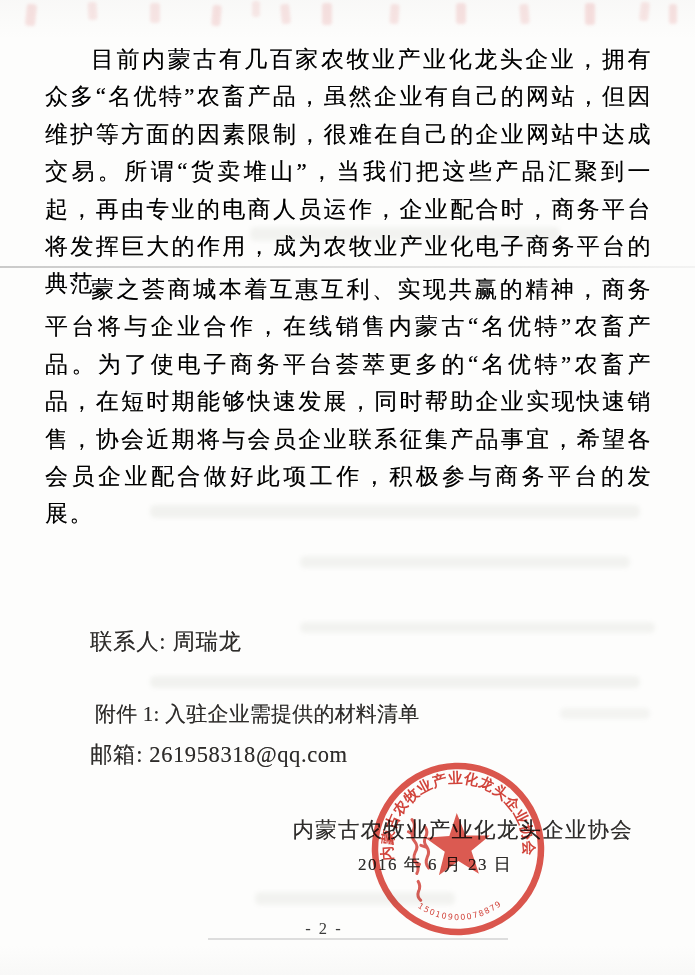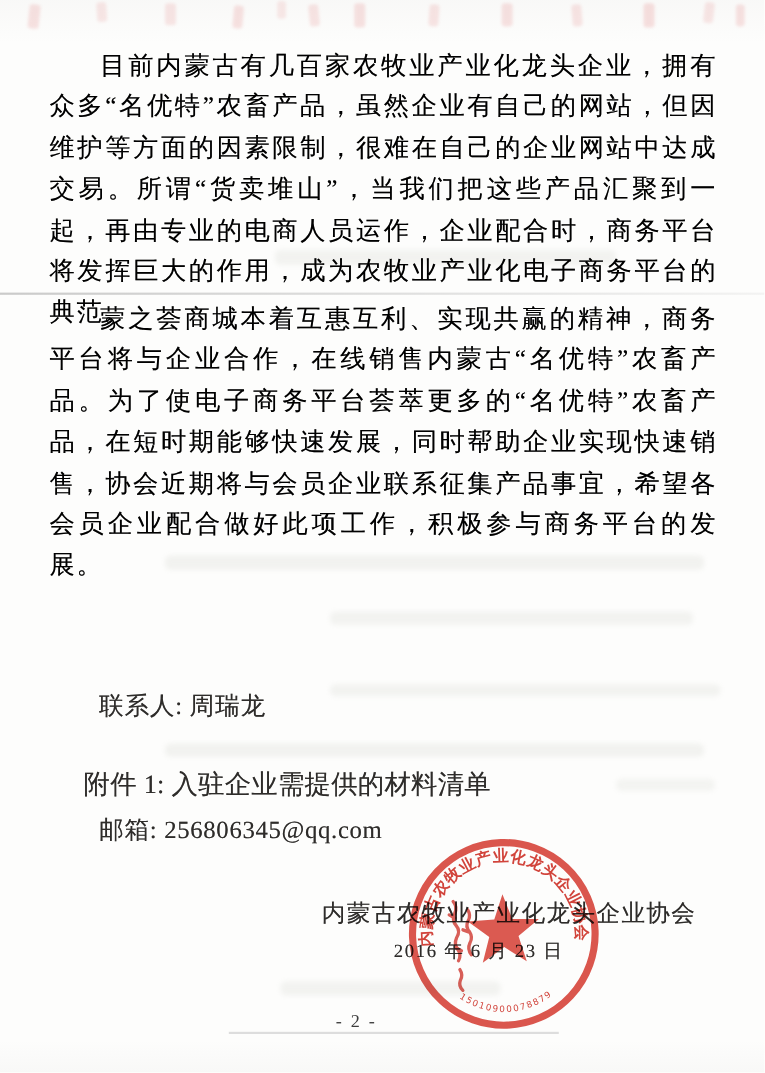--- a/index.html
+++ b/index.html
@@ -21,22 +21,22 @@
     text-shadow:0 0 0.5px rgba(40,40,40,0.55);
   }
   .para1{position:absolute;top:41px;left:45px;width:607px;}
   .para2{position:absolute;top:271px;left:45px;width:607px;}
   .contact{
     position:absolute;top:548px;left:90px;
     font-size:22.5px;line-height:37.5px;letter-spacing:0.6px;
     color:#2e2c2a;white-space:pre;text-shadow:0 0 0.5px rgba(40,40,40,0.5);
   }
   .attachments{
-    position:absolute;top:696px;left:28px;width:607px;
-    font-size:24px;line-height:37.5px;letter-spacing:0.2px;color:#2e2c2a;
+    position:absolute;top:696px;left:53px;width:607px;
+    font-size:21px;line-height:37.5px;letter-spacing:0.2px;color:#2e2c2a;
     text-shadow:0 0 0.5px rgba(40,40,40,0.5);
   }
   .attach-item{text-indent:2em;text-align:justify;}
   .assoc{
     position:absolute;top:815px;right:62px;
     font-size:21.5px;letter-spacing:1.2px;color:#2e2c2a;
     text-shadow:0 0 0.5px rgba(40,40,40,0.5);
   }
   .docdate{
     position:absolute;top:853px;left:358px;
@@ -97,21 +97,21 @@
   <span class="smudge" style="left:255px;top:892px;width:200px;height:13px;opacity:.12;"></span>
 
   <div class="para para1">目前内蒙古有几百家农牧业产业化龙头企业，拥有众多“名优特”农畜产品，虽然企业有自己的网站，但因维护等方面的因素限制，很难在自己的企业网站中达成交易。所谓“货卖堆山”，当我们把这些产品汇聚到一起，再由专业的电商人员运作，企业配合时，商务平台将发挥巨大的作用，成为农牧业产业化电子商务平台的典范。</div>
 
   <div class="rule-mid"></div>
 
   <div class="para para2">蒙之荟商城本着互惠互利、实现共赢的精神，商务平台将与企业合作，在线销售内蒙古“名优特”农畜产品。为了使电子商务平台荟萃更多的“名优特”农畜产品，在短时期能够快速发展，同时帮助企业实现快速销售，协会近期将与会员企业联系征集产品事宜，希望各会员企业配合做好此项工作，积极参与商务平台的发展。</div>
 
   <div class="contact">
     <div>联系人: 周瑞龙</div>
-    <div>邮箱: 256806345@qq.com</div>
+    <div>邮箱: 261958318@qq.com</div>
   </div>
 
   <div class="attachments">
     <div class="attach-item">附件 1: 入驻企业需提供的材料清单</div>
   </div>
 
   <div class="assoc">内蒙古农牧业产业化龙头企业协会</div>
   <div class="docdate">2016 年 6 月 23 日</div>
 
   <svg class="seal" viewBox="0 0 178 178" aria-hidden="true">

